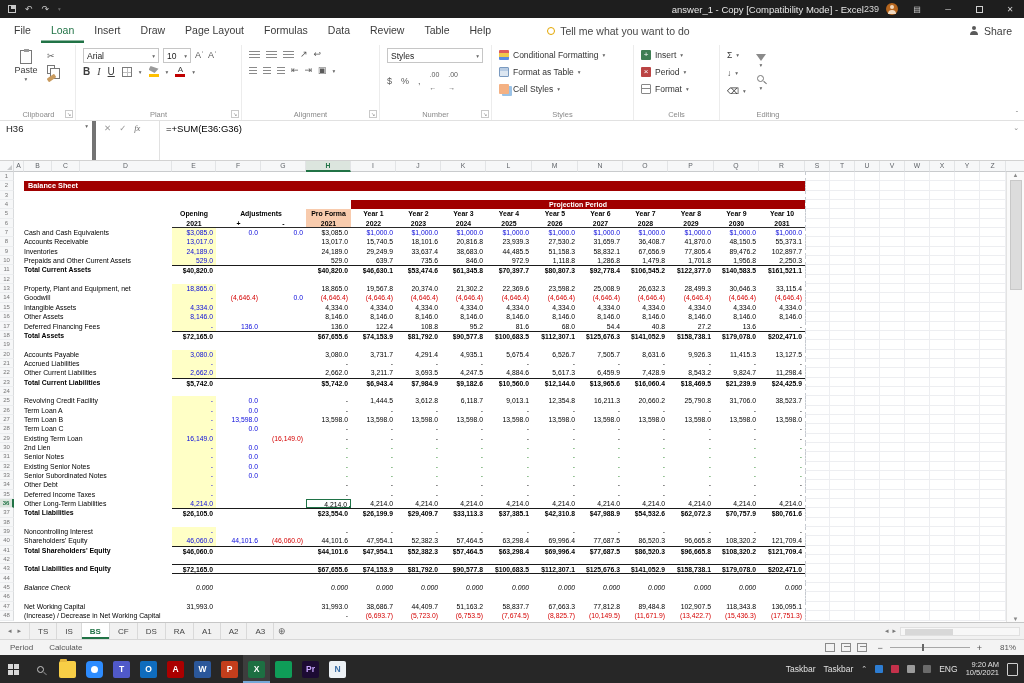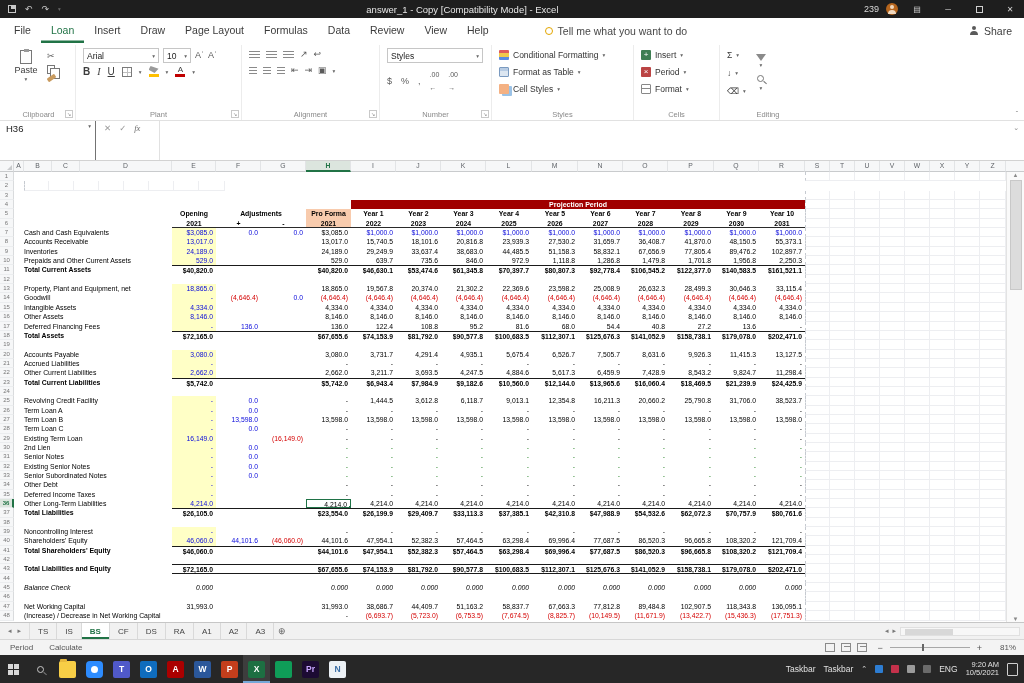--- a/index.html
+++ b/index.html
@@ -9,21 +9,21 @@
   *{box-sizing:border-box; margin:0; padding:0;}
   html,body{width:1024px;height:683px;overflow:hidden;}
   body{font-family:"Liberation Sans", sans-serif; background:#fff; position:relative;}
   #window{display:flex;flex-direction:column;width:1024px;height:683px;}
 
   
   .titlebar{height:18px;background:#1E1E1E;color:#D8D8D8;display:flex;align-items:center;flex:none;}
   .qat{display:flex;align-items:center;gap:9px;margin-left:8px;font-size:9px;color:#C8C8C8;}
   .savei{width:8px;height:8px;border:1px solid #C8C8C8;position:relative;display:inline-block;}
   .savei::before{content:"";position:absolute;top:0;left:2px;width:4px;height:3px;background:#C8C8C8;}
-  .tb-title{flex:1;text-align:center;font-size:9.5px;color:#E6E6E6;white-space:nowrap;overflow:hidden;}
+  .tb-title{flex:1;text-align:right;font-size:9.5px;color:#E6E6E6;white-space:nowrap;overflow:hidden;}
   .tb-right{display:flex;align-items:center;gap:7px;margin-right:2px;font-size:9px;}
   .avatar{width:12px;height:12px;border-radius:50%;background:#B5651D;position:relative;}
   .avatar::before{content:"";position:absolute;top:2px;left:4px;width:4px;height:4px;border-radius:50%;background:#F0D9C0;}
   .avatar::after{content:"";position:absolute;bottom:1px;left:2px;width:8px;height:4px;border-radius:4px 4px 0 0;background:#F0D9C0;}
   .wbtn{width:24px;height:18px;display:flex;align-items:center;justify-content:center;font-size:8px;color:#D0D0D0;}
   .maxbox{width:7px;height:7px;border:1px solid #D0D0D0;display:inline-block;}
 
   
   .menubar{height:25px;background:#fff;display:flex;align-items:center;flex:none;font-size:10.5px;color:#3C3C3C;}
   .mtabs{display:flex;align-items:center;margin-left:4px;}
@@ -73,21 +73,21 @@
   .sq.ins{background:#3E7E52;color:#fff;font-size:8px;line-height:10px;text-align:center;}
   .sq.del{background:#B44;color:#fff;font-size:8px;line-height:10px;text-align:center;}
   .sq.fmt{border:1px solid #888;background:linear-gradient(#888,#888) 0 3px/10px 1px no-repeat;}
   .collapse{position:absolute;right:6px;bottom:3px;font-size:7px;color:#777;}
   .mag{width:7px;height:7px;border:1.3px solid #777;border-radius:50%;position:relative;display:inline-block;}
   .mag::after{content:"";position:absolute;left:5px;top:6px;width:4px;height:1.3px;background:#777;transform:rotate(40deg);}
   .funnel{width:0;height:0;border-left:5px solid transparent;border-right:5px solid transparent;border-top:7px solid #8A8A8A;display:inline-block;}
 
   
   .fxbar{height:40px;background:#fff;border-bottom:1px solid #D2D2D2;display:flex;flex:none;font-size:9.5px;position:relative;}
-  .namebox{width:96px;border-right:1px solid #737373;display:flex;align-items:flex-start;justify-content:space-between;padding:2px 4px 0 6px;color:#222;}
+  .namebox{width:96px;border-right:4px solid #737373;display:flex;align-items:flex-start;justify-content:space-between;padding:2px 4px 0 6px;color:#222;}
   .fxctrl{width:64px;border-right:1px solid #E1E1E1;display:flex;align-items:flex-start;gap:8px;padding:2px 4px 0 8px;color:#9A9A9A;font-size:8.5px;}
   .fxx{font-style:italic;font-family:"Liberation Serif",serif;color:#6A6A6A;}
   .formula{flex:1;padding:2px 0 0 6px;color:#000;}
   .fxcollapse{position:absolute;right:5px;top:3px;font-size:7px;color:#888;}
 
   
   .colhdr{height:11px;display:flex;flex:none;background:#F6F7F8;font-size:6.8px;color:#5F6368;}
   .corner{width:14px;border-right:1px solid #D9DBDD;border-bottom:1px solid #C9CBCD;position:relative;flex:none;}
   .corner::after{content:"";position:absolute;right:1px;bottom:1px;border-left:5px solid transparent;border-bottom:5px solid #C9CBCD;}
   .colh{border-right:1px solid #E2E4E6;border-bottom:1px solid #C9CBCD;text-align:center;line-height:10px;flex:none;}
@@ -195,21 +195,21 @@
   <div class="menubar">
     <div class="mtabs">
         <span class="mtab">File</span>
         <span class="mtab act">Loan</span>
         <span class="mtab">Insert</span>
         <span class="mtab">Draw</span>
         <span class="mtab">Page Layout</span>
         <span class="mtab">Formulas</span>
         <span class="mtab">Data</span>
         <span class="mtab">Review</span>
-        <span class="mtab">View</span>
+        <span class="mtab">Table</span>
         <span class="mtab">Help</span>
       </div>
     <div class="tellme">
       <span class="bulb"></span>
       <span>Tell me what you want to do</span>
     </div>
     <div class="share">
       <span class="person"></span>
       <span>Share</span>
     </div>
@@ -377,20 +377,21 @@
   <div class="fxbar">
     <div class="namebox">
         <span>H36</span>
         <span class="chv">▾</span>
       </div>
     <div class="fxctrl">
       <span>✕</span>
       <span>✓</span>
       <span class="fxx">fx</span>
     </div>
+    <div class="formula">=+SUM(E36:G36)</div>
     <div class="fxcollapse">⌄</div>
   </div>
 
   <div class="colhdr">
       <div class="corner"></div>
       <div class="colh" style="width: 10px;">A</div>
       <div class="colh" style="width: 28px;">B</div>
       <div class="colh" style="width: 28px;">C</div>
       <div class="colh" style="width: 92px;">D</div>
       <div class="colh" style="width: 44px;">E</div>
@@ -428,20 +429,21 @@
           <div class="c gcell" style="width: 25px;"></div>
           <div class="c gcell" style="width: 25px;"></div>
           <div class="c gcell" style="width: 25px;"></div>
           <div class="c gcell" style="width: 25px;"></div>
           <div class="c gcell" style="width: 25px;"></div>
           <div class="c gcell" style="width: 26px;"></div>
         </div>
         <div class="grow">
           <div class="rh">2</div>
           <div class="c" style="width: 10px;"></div>
+          <div class="c banner" style="width: 781px;">Balance Sheet</div>
           <div class="c gcell pb" style="width: 25px;"></div>
           <div class="c gcell" style="width: 25px;"></div>
           <div class="c gcell" style="width: 25px;"></div>
           <div class="c gcell" style="width: 25px;"></div>
           <div class="c gcell" style="width: 25px;"></div>
           <div class="c gcell" style="width: 25px;"></div>
           <div class="c gcell" style="width: 25px;"></div>
           <div class="c gcell" style="width: 26px;"></div>
         </div>
         <div class="grow">

